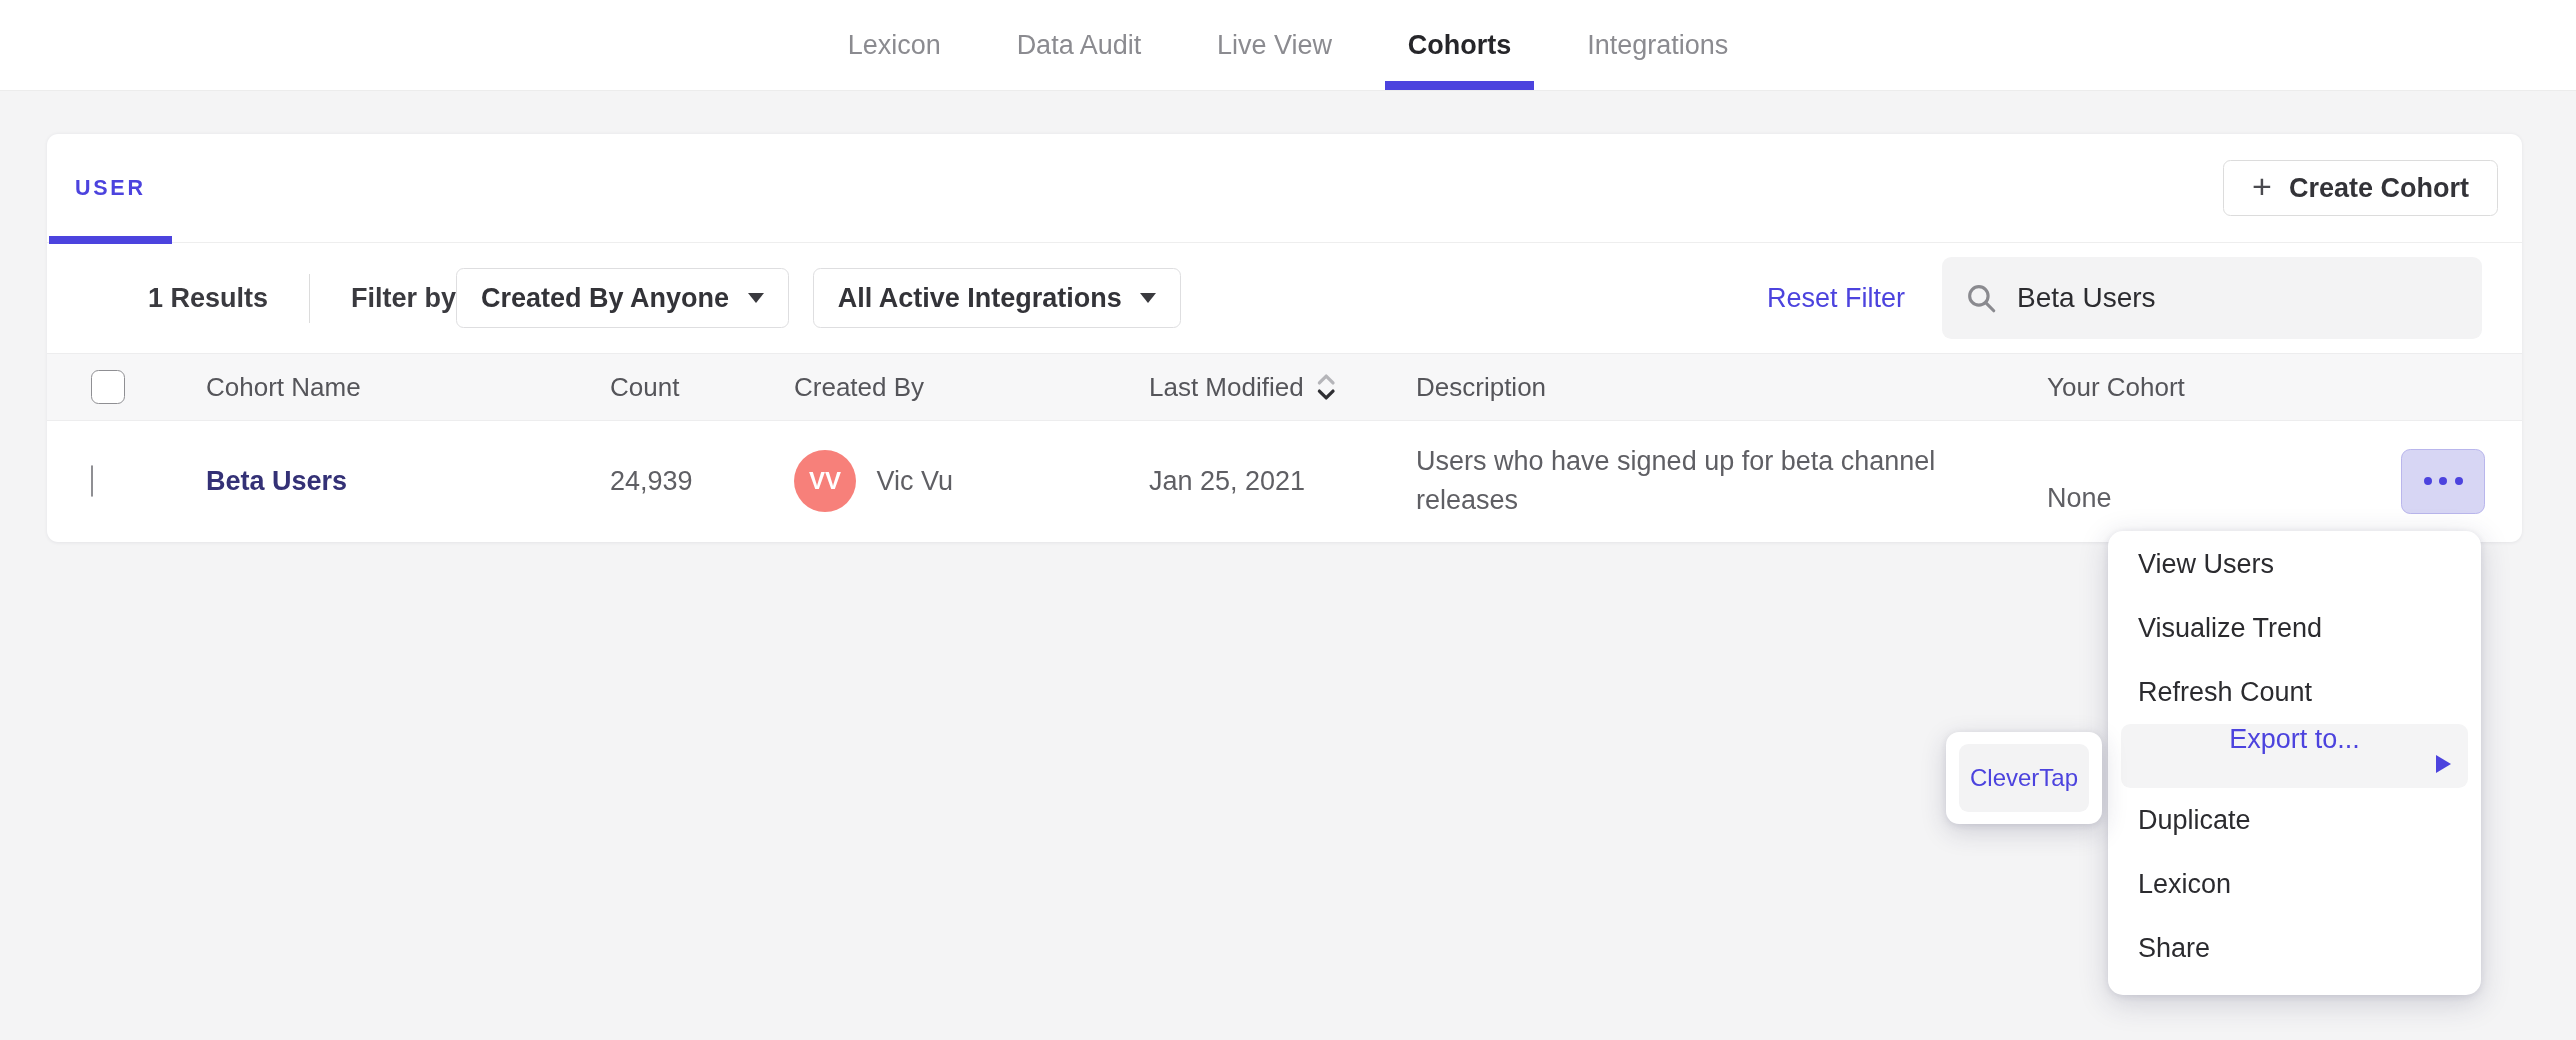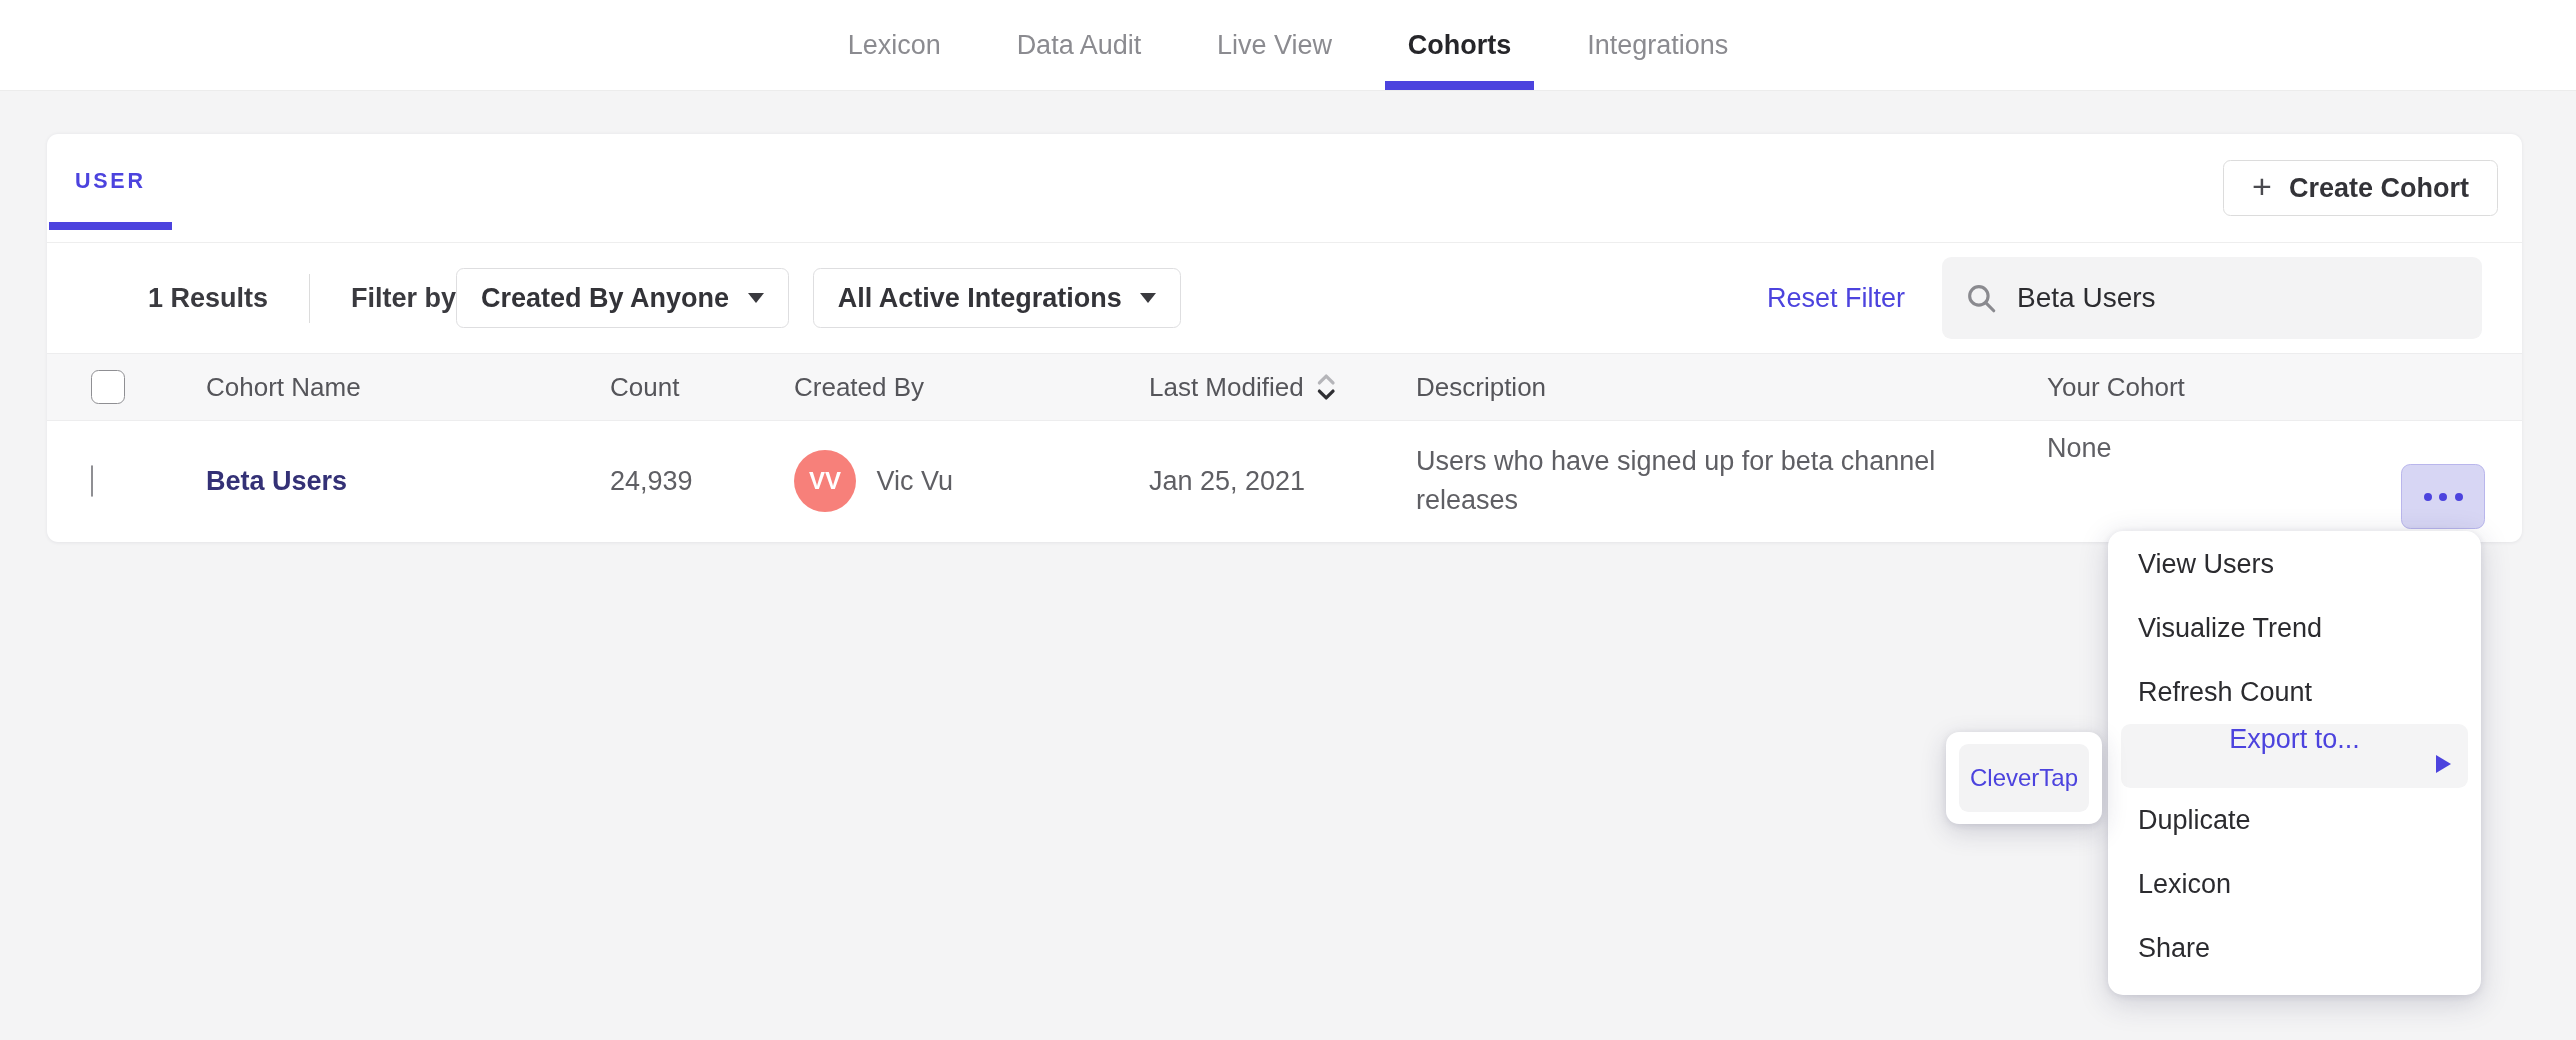--- a/index.html
+++ b/index.html
@@ -31,21 +31,21 @@
   
   .card {
     position:absolute; left:47px; top:134px; width:2475px; height:408px;
     background:#ffffff; border-radius:11.2px;
     box-shadow:0 0.9px 3.7px rgba(30,30,60,.07);
   }
 
   
   .tab-area { height:109px; border-bottom:0.9px solid #eeeeee; position:relative; }
   .user-tab {
-    position:absolute; left:1.9px; top:0; height:95px; padding:0 26px;
+    position:absolute; left:1.9px; top:0; height:109px; padding:0 26px;
     display:flex; align-items:center; cursor:pointer;
   }
   .user-tab .label {
     font-size:21.5px; font-weight:700; letter-spacing:2.8px; color:#4c43de;
   }
   .user-tab::after {
     content:""; position:absolute; left:0; right:0; bottom:-0.9px; height:7.5px;
     background:#4c43de;
   }
   .create-btn {
@@ -104,21 +104,21 @@
   }
   .table-row { height:120px; font-size:27px; color:#5f5f64; }
   .cohort-link { font-size:27px; font-weight:700; color:#343176; cursor:pointer; }
   .created-cell { display:flex; align-items:center; gap:20.5px; }
   .avatar {
     width:62px; height:62px; border-radius:50%; background:#f7807a;
     color:#fff; font-size:24px; font-weight:700;
     display:flex; align-items:center; justify-content:center; flex:none;
   }
   .desc-cell { max-width:551px; line-height:1.45; padding-right:18.7px; }
-  .access-cell { display:flex; align-items:flex-start;flex-direction:column; }
+  .access-cell { display:flex; align-items:flex-end; }
   .more-btn {
     margin-left:auto; width:84px; height:65px; border-radius:9.3px;
     background:#d7d6f4; border:0.9px solid #b9b6ec;
     display:flex; align-items:center; justify-content:center; gap:7.5px; cursor:pointer;
   }
   .more-btn .dot {
     width:5.6px; height:5.6px; background:#fdfdff; border:4.7px solid #4c43de; border-radius:50%;
   }
 
   

